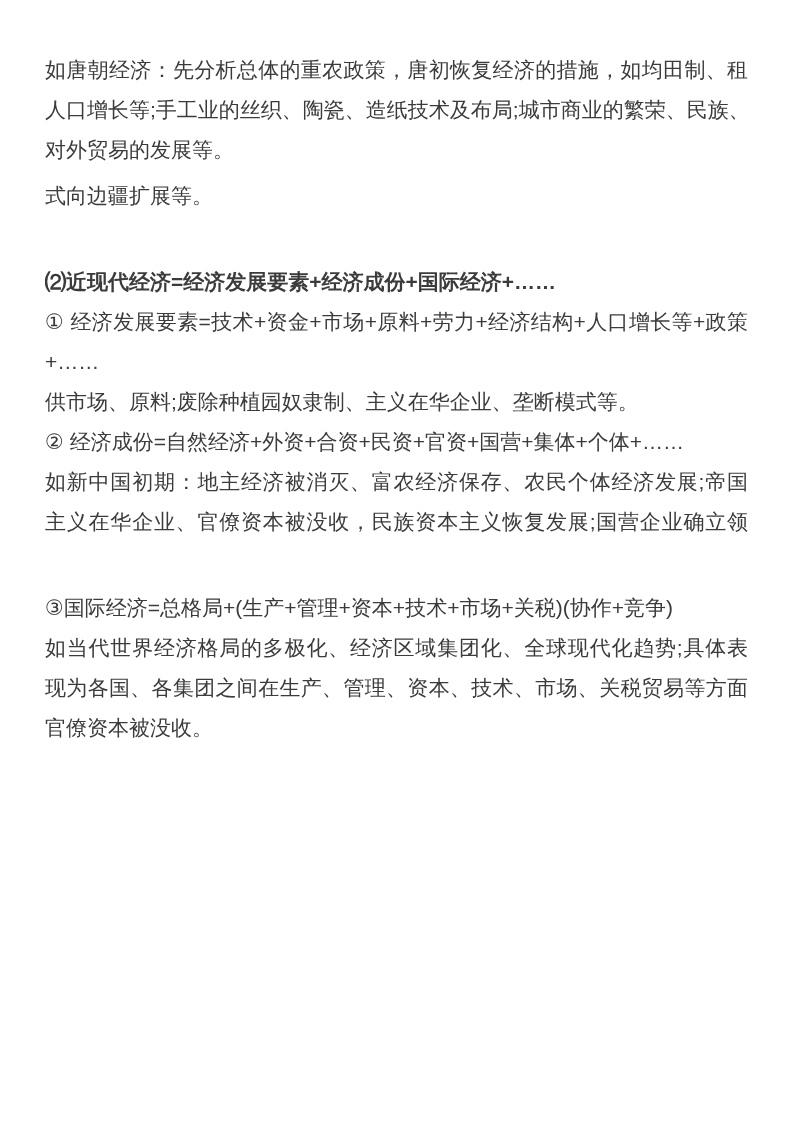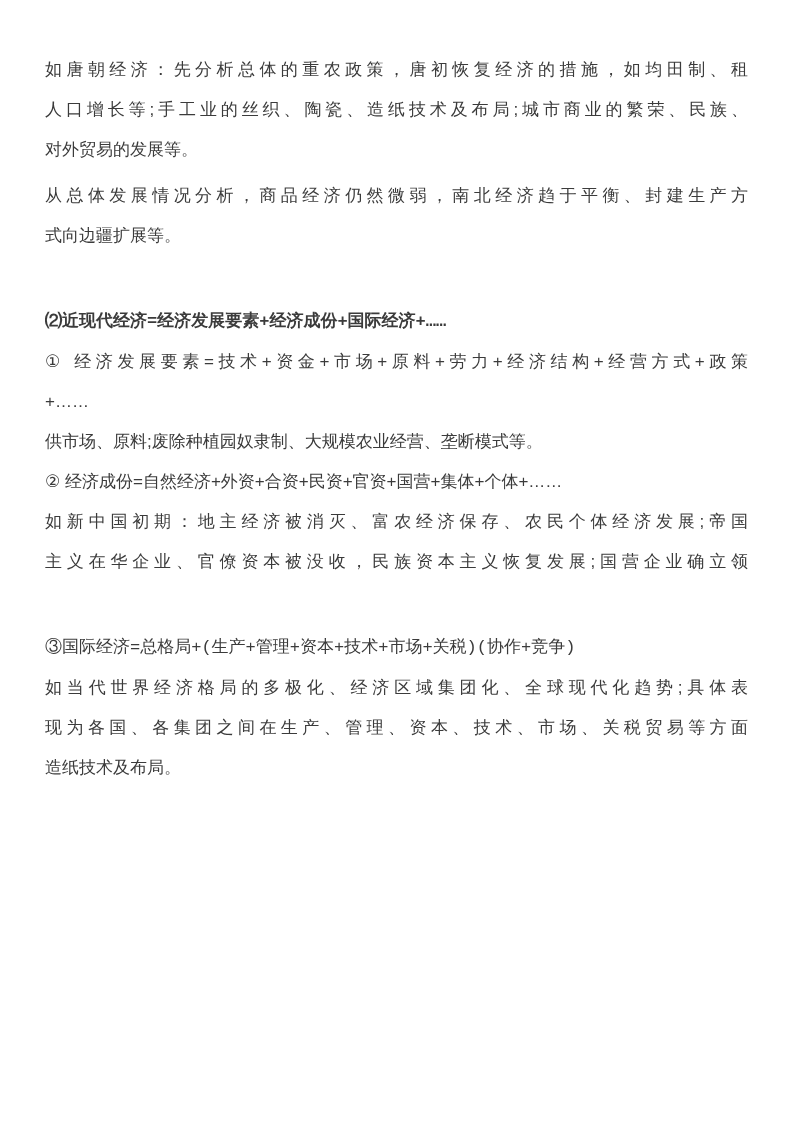--- a/index.html
+++ b/index.html
@@ -10,84 +10,83 @@
     background: #ffffff;
     overflow: hidden;
     font-family: "Liberation Sans", "DejaVu Sans", sans-serif;
     color: #3b3b3b;
   }
   .content {
     position: absolute;
     left: 45px;
     top: 50px;
     width: 703px;
-    font-size: 17px;
+    font-size: 21px;
   }
   .block { margin: 0; }
   .ln {
     line-height: 40px;
     min-height: 40px;
     text-align: right;
     text-align-last: left;
     white-space: nowrap;
     overflow: hidden;
   }
   .just {
     text-align: justify;
     text-align-last: justify;
     text-justify: inter-ideograph;
   }
   .bold { font-weight: bold; }
   .mt-para { margin-top: 6px; }   
-  .mt-sect { margin-top: 46px; font-family: Liberation Mono, monospace; }  
+  .mt-sect { margin-top: 46px; }  
   .mt-sect2 { } 
 </style>
 </head>
 <body>
 
 <div class="page">
   <div class="content">
 
     <div class="block">
       <div class="ln just">如唐朝经济：先分析总体的重农政策，唐初恢复经济的措施，如均田制、租</div>
       <div class="ln just">人口增长等;手工业的丝织、陶瓷、造纸技术及布局;城市商业的繁荣、民族、</div>
       <div class="ln">对外贸易的发展等。</div>
     </div>
 
     <div class="block mt-para">
-      <div class="ln just">从总体发展情况分析，商品经济仍然微弱，南北经济趋于平衡、封建生产方</div>
       <div class="ln">式向边疆扩展等。</div>
     </div>
 
     <div class="block mt-sect">
       <div class="ln bold">⑵近现代经济=经济发展要素+经济成份+国际经济+……</div>
     </div>
 
     <div class="block">
-      <div class="ln just">① 经济发展要素=技术+资金+市场+原料+劳力+经济结构+经营方式+政策</div>
+      <div class="ln just">① 经济发展要素=技术+资金+市场+原料+劳力+经济结构+人口增长等+政策</div>
       <div class="ln">+……</div>
     </div>
 
     <div class="block">
-      <div class="ln">供市场、原料;废除种植园奴隶制、大规模农业经营、垄断模式等。</div>
+      <div class="ln">供市场、原料;废除种植园奴隶制、主义在华企业、垄断模式等。</div>
     </div>
 
     <div class="block mt-sect2">
       <div class="ln">② 经济成份=自然经济+外资+合资+民资+官资+国营+集体+个体+……</div>
     </div>
 
     <div class="block">
       <div class="ln just">如新中国初期：地主经济被消灭、富农经济保存、农民个体经济发展;帝国</div>
       <div class="ln just">主义在华企业、官僚资本被没收，民族资本主义恢复发展;国营企业确立领</div>
     </div>
 
     <div class="block mt-sect">
       <div class="ln">③国际经济=总格局+(生产+管理+资本+技术+市场+关税)(协作+竞争)</div>
     </div>
 
     <div class="block">
       <div class="ln just">如当代世界经济格局的多极化、经济区域集团化、全球现代化趋势;具体表</div>
       <div class="ln just">现为各国、各集团之间在生产、管理、资本、技术、市场、关税贸易等方面</div>
-      <div class="ln">造纸技术及布局。</div>
+      <div class="ln">官僚资本被没收。</div>
     </div>
 
   </div>
 </div>
 
 </body></html>

